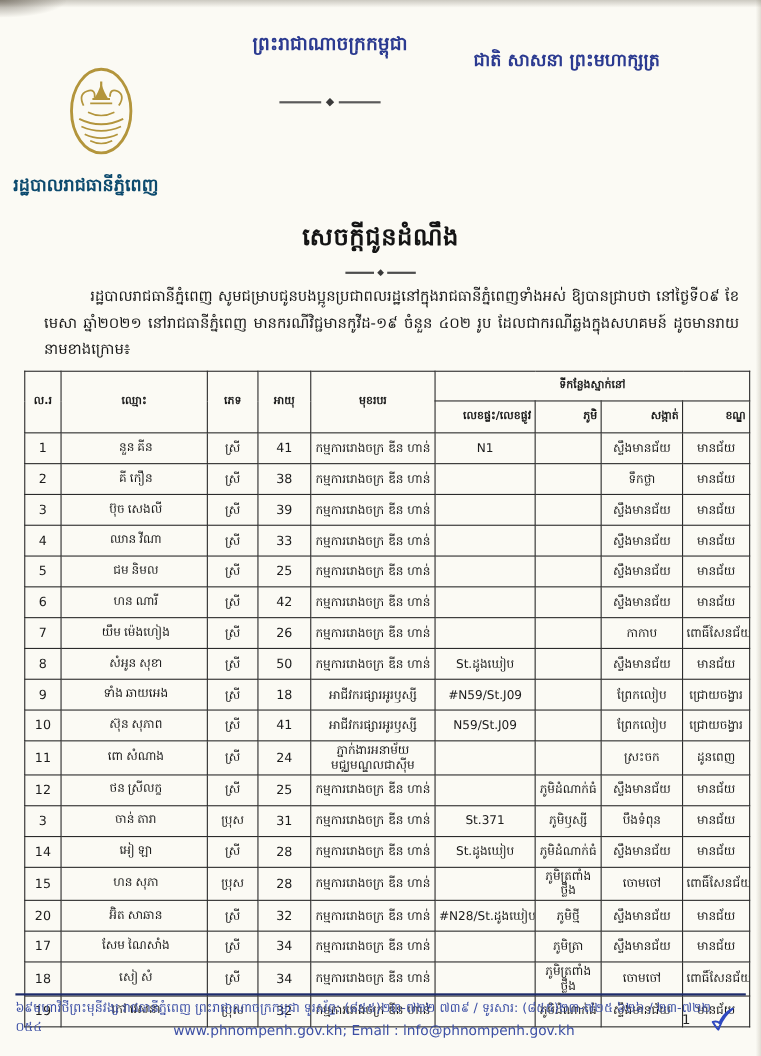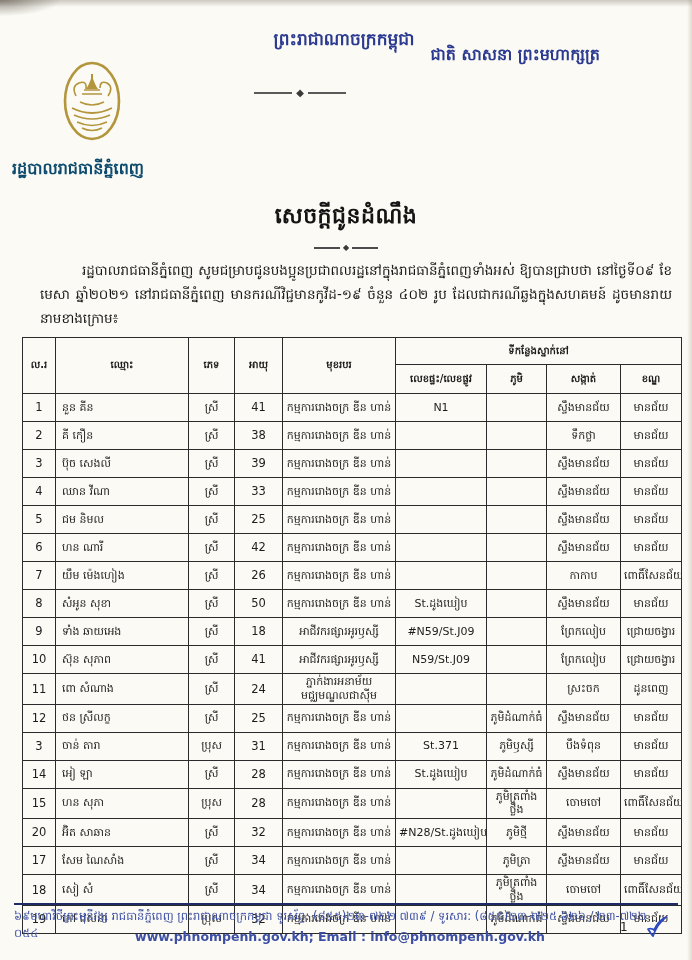--- a/index.html
+++ b/index.html
@@ -10,21 +10,21 @@
     color:#1f1f1f;
   }
   .scan-edge-top{position:absolute;top:0;left:0;width:100%;height:7px;
     background:linear-gradient(180deg,rgba(95,88,74,.30),rgba(95,88,74,0));}
   .scan-corner{position:absolute;top:0;left:0;width:60px;height:16px;
     background:radial-gradient(ellipse at 0 0,rgba(70,62,50,.55),rgba(70,62,50,0) 72%);}
   .scan-edge-right{position:absolute;top:0;right:0;width:5px;height:100%;
     background:linear-gradient(270deg,rgba(120,110,88,.22),rgba(120,110,88,0));}
 
   .kingdom1{position:absolute;top:28px;left:0;width:600px;text-align:center;
-    font-size:17px;font-weight:bold;color:#2b3a90;padding-left:44px;}
+    font-size:17px;font-weight:bold;color:#2b3a90;}
   .kingdom2{position:absolute;top:44px;left:0;width:600px;text-align:right;
     font-size:16px;font-weight:bold;color:#2b3a90;}
   .ornament{position:absolute;top:88px;left:240px;width:120px;display:flex;
     align-items:center;justify-content:center;gap:4px;color:#4a4a4a;}
   .orn-line{display:inline-block;height:2px;width:38px;background:#5a5a5a;}
   .orn-glyph{font-size:10px;line-height:10px;color:#3a3a3a;}
 
   .logo{position:absolute;top:60px;left:62px;}
   .authority{position:absolute;top:158px;left:12px;font-size:16px;font-weight:bold;color:#0c4a6e;}
 
@@ -37,30 +37,30 @@
 
   .notice-body{position:absolute;top:258px;left:40px;width:632px;
     font-size:13.5px;line-height:24px;text-align:justify;text-indent:42px;color:#181818;}
 
   table.roster{position:absolute;top:337px;left:22px;width:659px;
     border-collapse:collapse;table-layout:fixed;font-size:11px;}
   table.roster th,table.roster td{
     border:1.4px solid #2b2b2b;padding:1px 3px;text-align:center;
     vertical-align:middle;color:#1c1c1c;overflow:hidden;line-height:1.25;}
   table.roster thead th{font-weight:bold;font-size:10px;height:24px;}
-  table.roster thead tr.sub th{height:26px;}
+  table.roster thead tr.sub th{height:26px;text-align:right;}
   table.roster tbody td{height:25px;}
-  table.roster td.c-name{text-align:left;padding-left:6px;}
+  table.roster td.c-name{text-align:center;padding-left:6px;font-family:Liberation Serif, serif;}
   table.roster td.c-age,table.roster td.c-no{font-size:11.5px;}
 
   .footer-rule{position:absolute;top:903px;left:14px;width:664px;height:2px;background:#1d2b6b;}
   .footer-line1{position:absolute;top:909px;left:14px;width:650px;text-align:left;
     font-size:11.5px;color:#3c4fa5;}
   .footer-line2{position:absolute;top:929px;left:60px;width:560px;text-align:center;
-    font-size:12.5px;color:#3c4fa5;font-weight:bold;}
+    font-size:12.5px;color:#3c4fa5;}
   .page-num{position:absolute;top:920px;left:620px;font-size:12px;color:#222;}
   .pen-check{position:absolute;top:914px;left:644px;}
 </style>
 </head>
 <body>
 
 <div class="scan-edge-top"></div>
 <div class="scan-corner"></div>
 <div class="scan-edge-right"></div>
 

